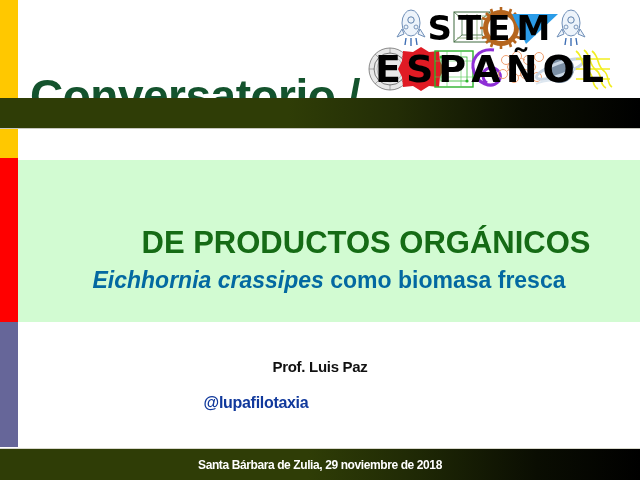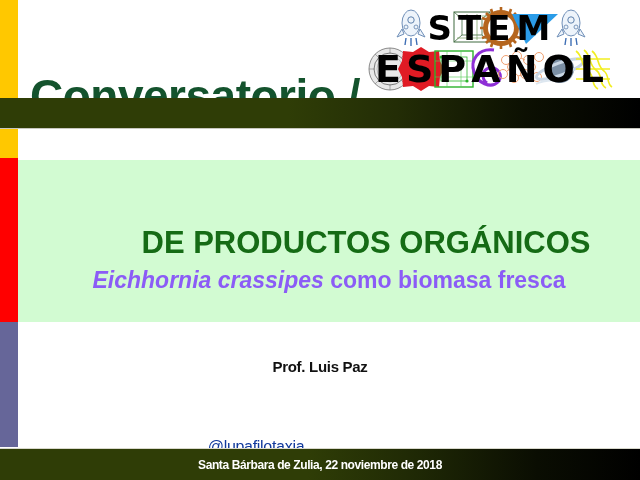--- a/index.html
+++ b/index.html
@@ -134,45 +134,44 @@
     color: #156b15;
     padding-left: 37px;
   }
   .line-species {
     position: absolute;
     left: 0; top: 107px;
     width: 622px;
     text-align: center;
     font-size: 23px;
     font-weight: bold;
-    color: #8b5cf6;
+    color: #0369a1;
   }
   .line-species .ital { font-style: italic; }
 
   
   .author {
     position: absolute;
     left: 0; top: 358px;
     width: 640px;
     text-align: center;
     font-size: 15px;
     font-weight: bold;
     color: #111111;
     letter-spacing: -0.3px;
   }
   .handle {
     position: absolute;
     left: 0; top: 394px;
     width: 512px;
     text-align: center;
     font-size: 16px;
-    font-weight: normal;
+    font-weight: bold;
     color: #11399c;
     letter-spacing: -0.3px;
-    margin-top: 44px;
   }
 
   
   .footer-band {
     position: absolute;
     left: 0; top: 448px;
     width: 640px; height: 32px;
     background: linear-gradient(to right, #2f3d06 0%, #2f3d06 48%, #202a05 64%, #0a0d02 84%, #000000 100%);
     border-top: 1px solid #d8d8cc;
   }
@@ -354,16 +353,16 @@
     <div class="line-sub">DE PRODUCTOS ORGÁNICOS</div>
     <div class="line-species">
       <span class="ital">Eichhornia crassipes</span><span> como biomasa fresca</span>
     </div>
   </div>
 
   <div class="author">Prof. Luis Paz</div>
   <div class="handle">@lupafilotaxia</div>
 
   <div class="footer-band">
-    <div class="footer-text">Santa Bárbara de Zulia, 22 noviembre de 2018</div>
+    <div class="footer-text">Santa Bárbara de Zulia, 29 noviembre de 2018</div>
   </div>
 
 </div>
 
 </body></html>

